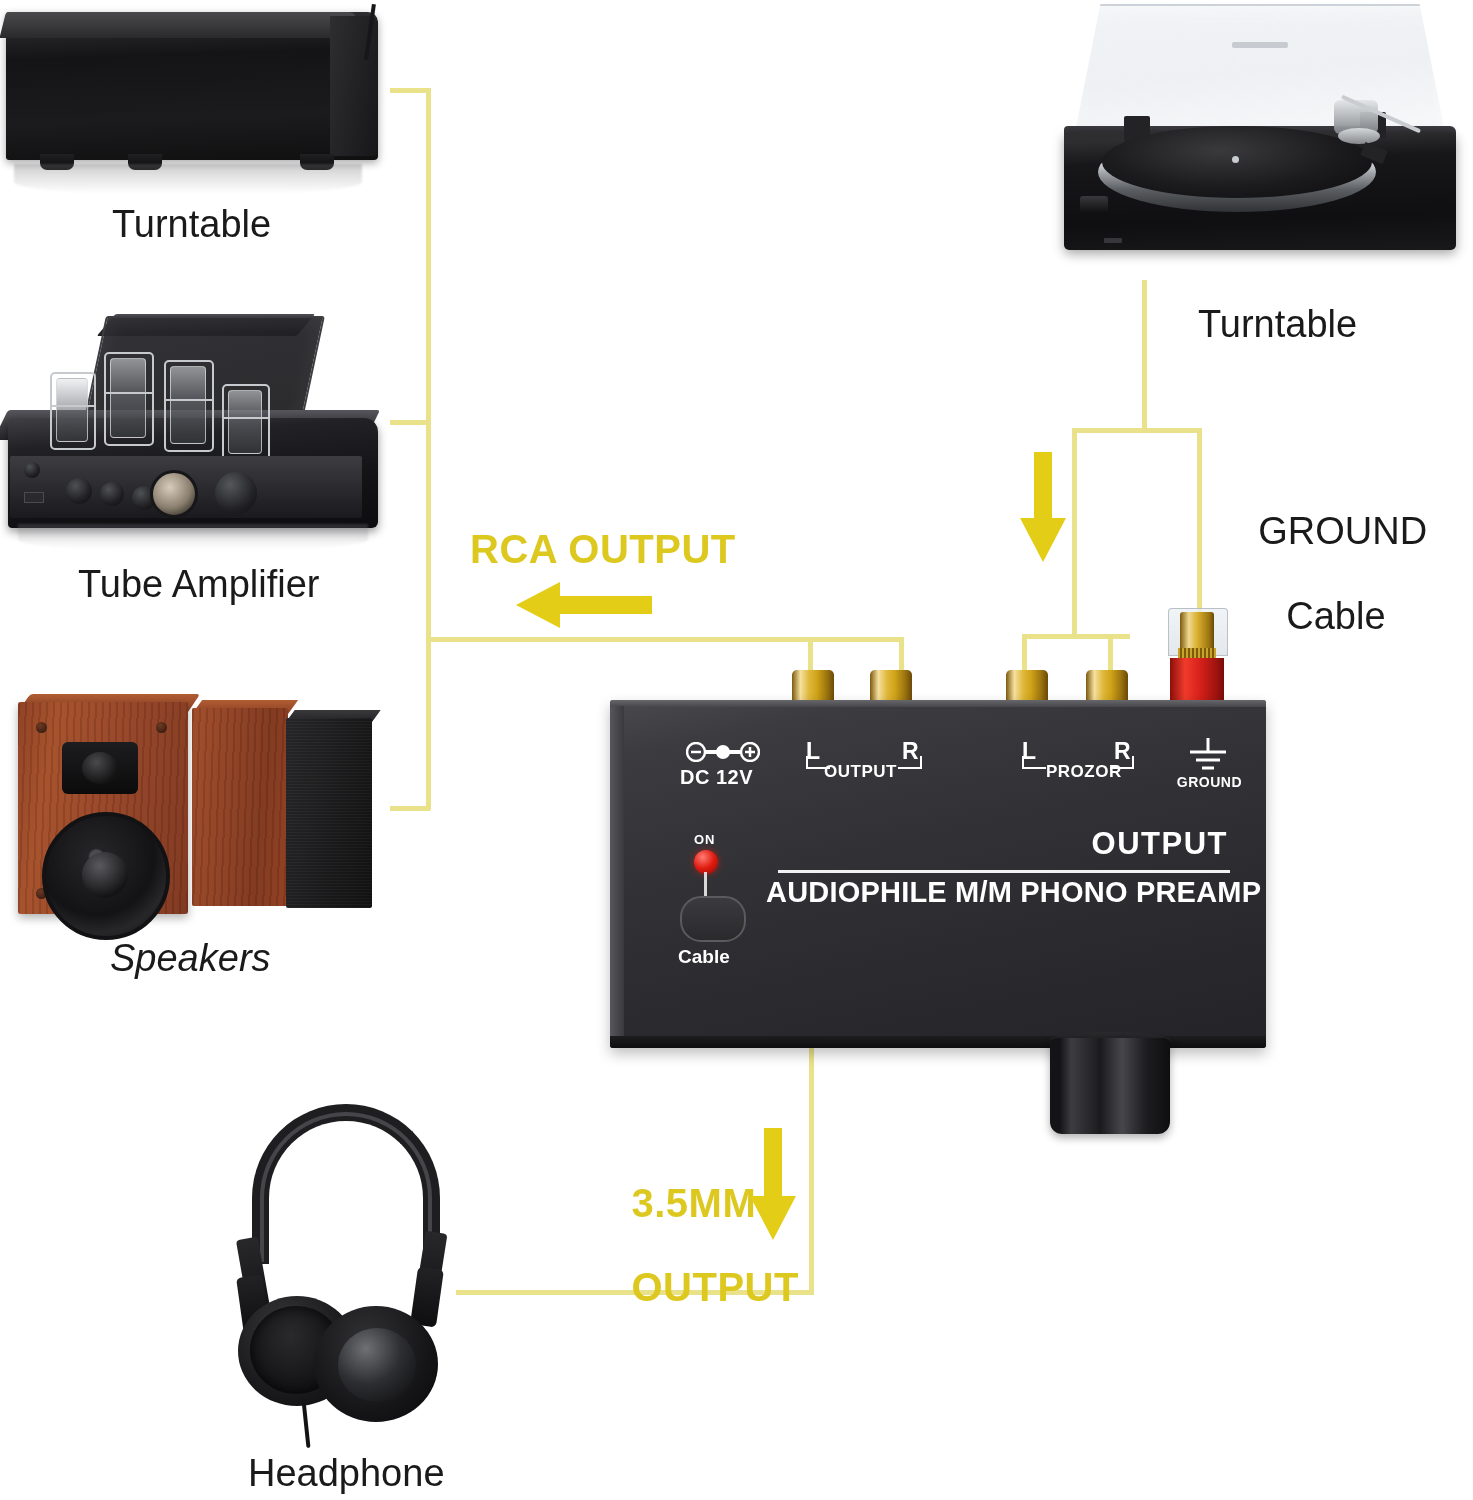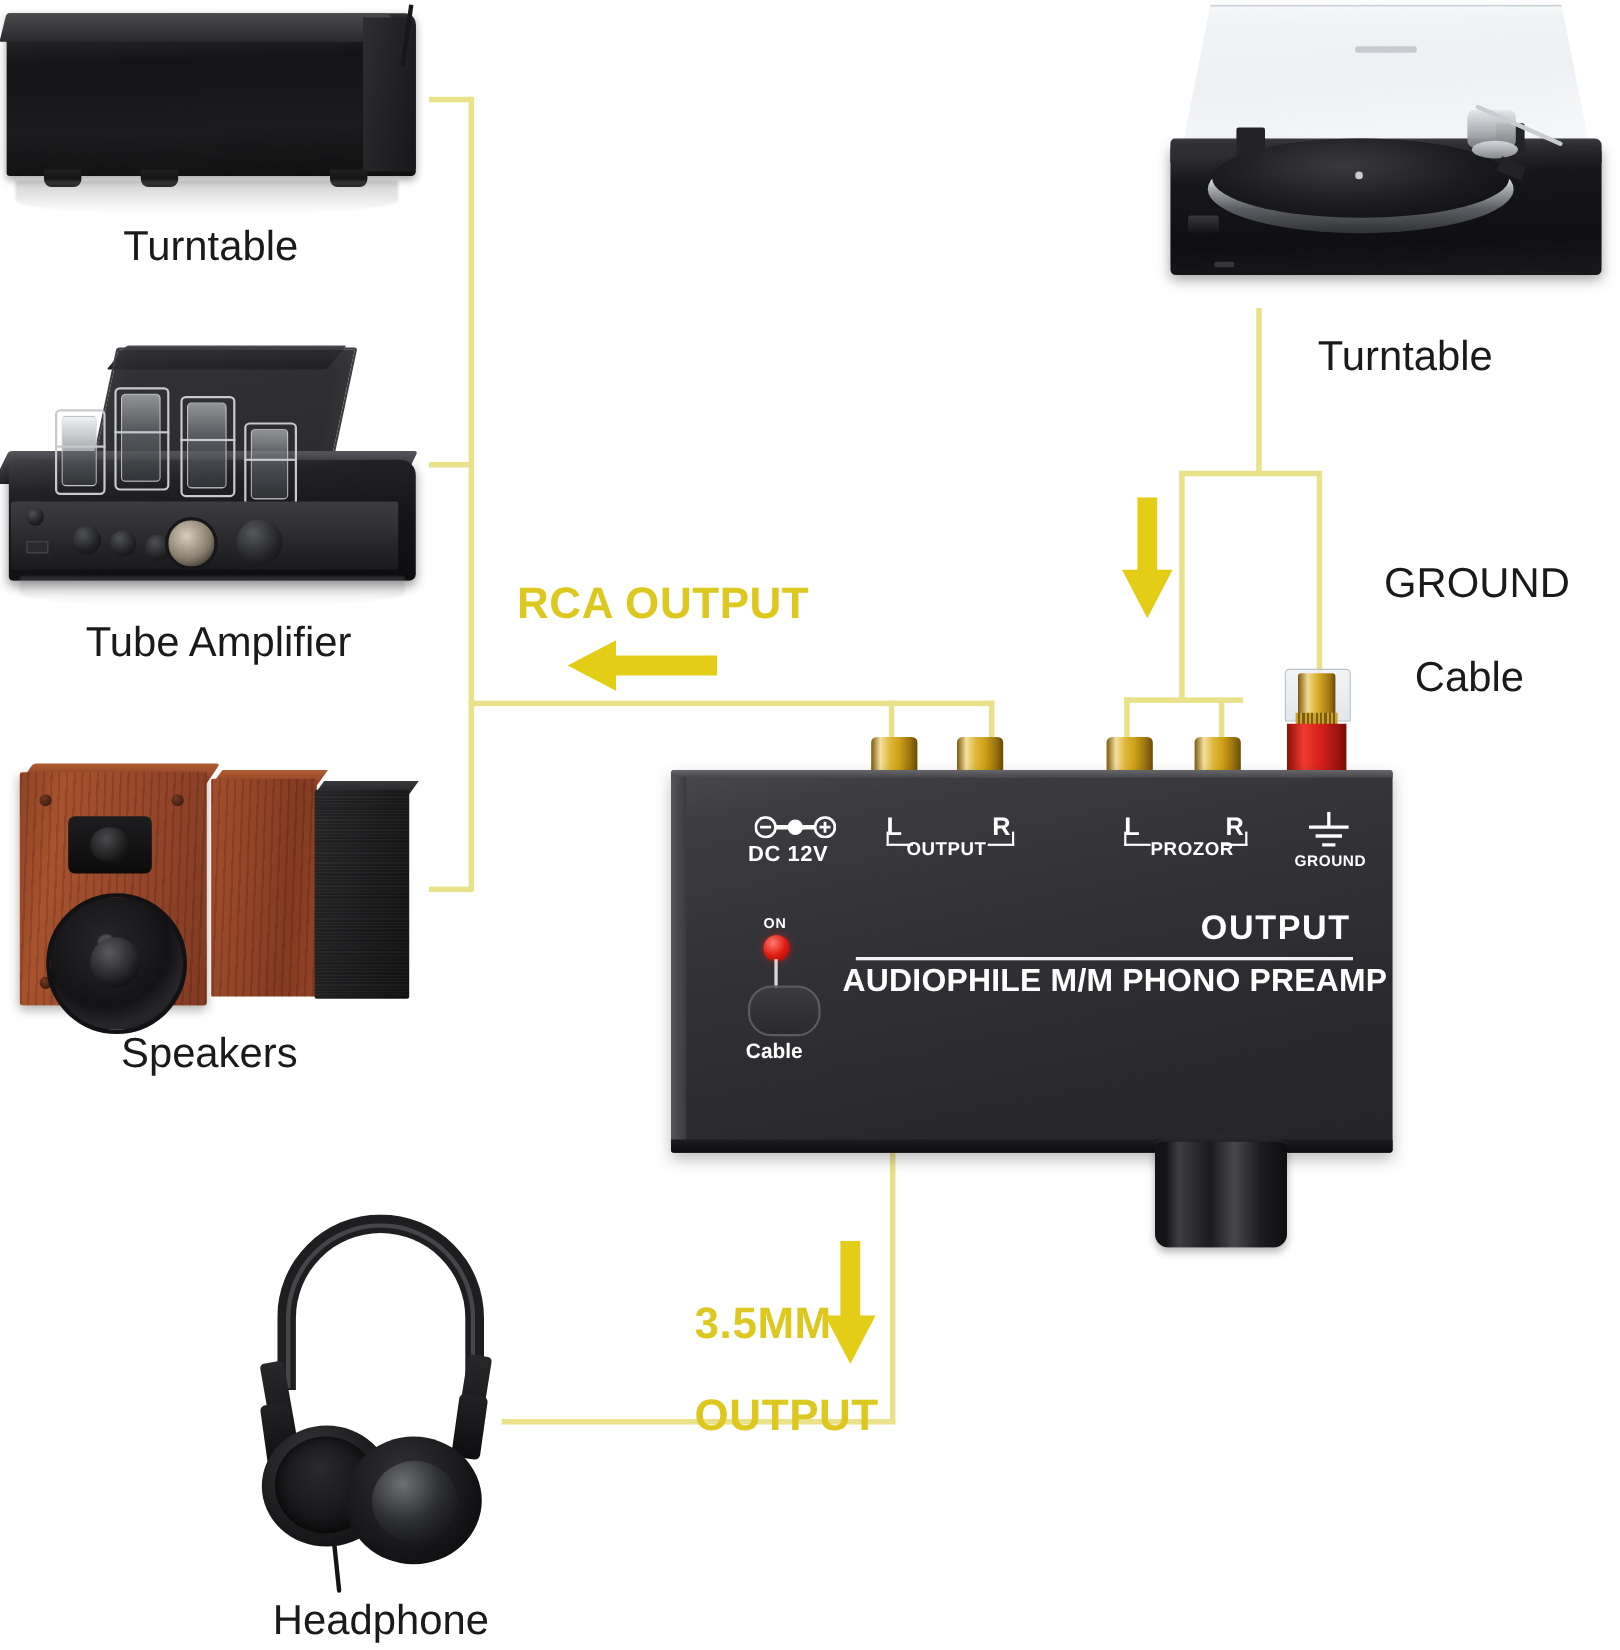--- a/index.html
+++ b/index.html
@@ -329,21 +329,21 @@
       <div class="scr" style="left:18px;top:186px;"></div>
       <div class="scr" style="left:138px;top:186px;"></div>
       <div class="tw">
           <div class="twc"></div>
         </div>
       <div class="wf">
           <div class="wfc"></div>
         </div>
     </div>
   </div>
-  <div class="caption" style="left:110px;top:937px;">Speakers</div>
+  <div class="caption" style="left:110px;top:937px;font-style:italic;">Speakers</div>
 
   <div class="tt">
     <div class="cover">
         <div class="covstr"></div>
       </div>
     <div class="deck"></div>
     <div class="plinth"></div>
     <div class="hinge" style="left:78px;top:116px;"></div>
     <div class="hinge" style="left:314px;top:112px;"></div>
     <div class="platter"></div>

